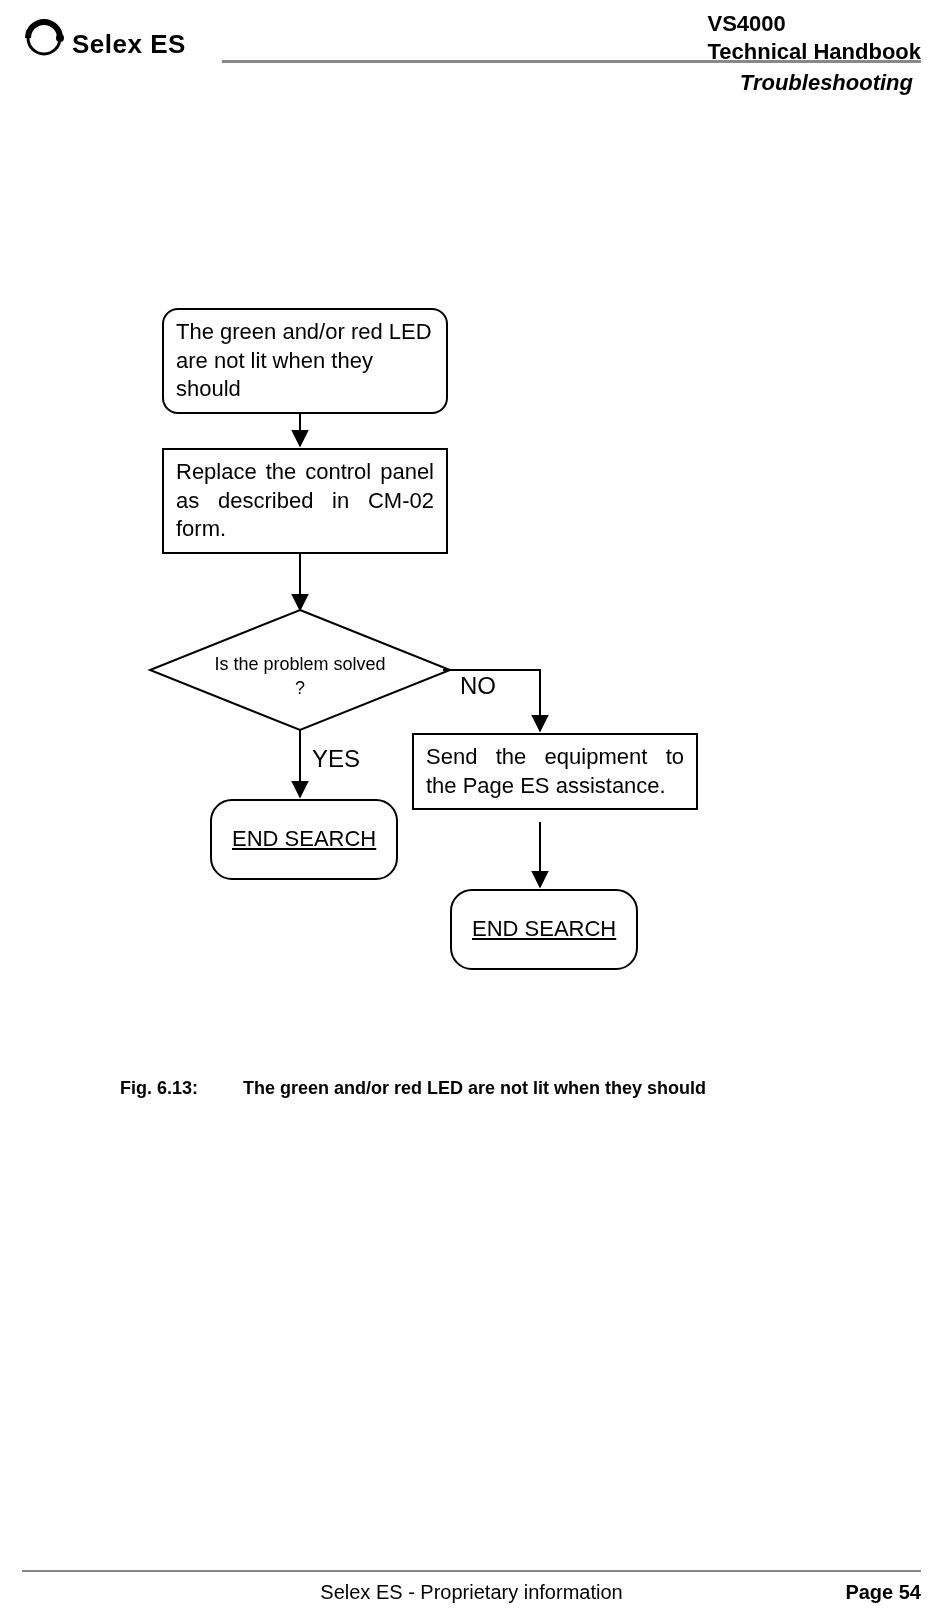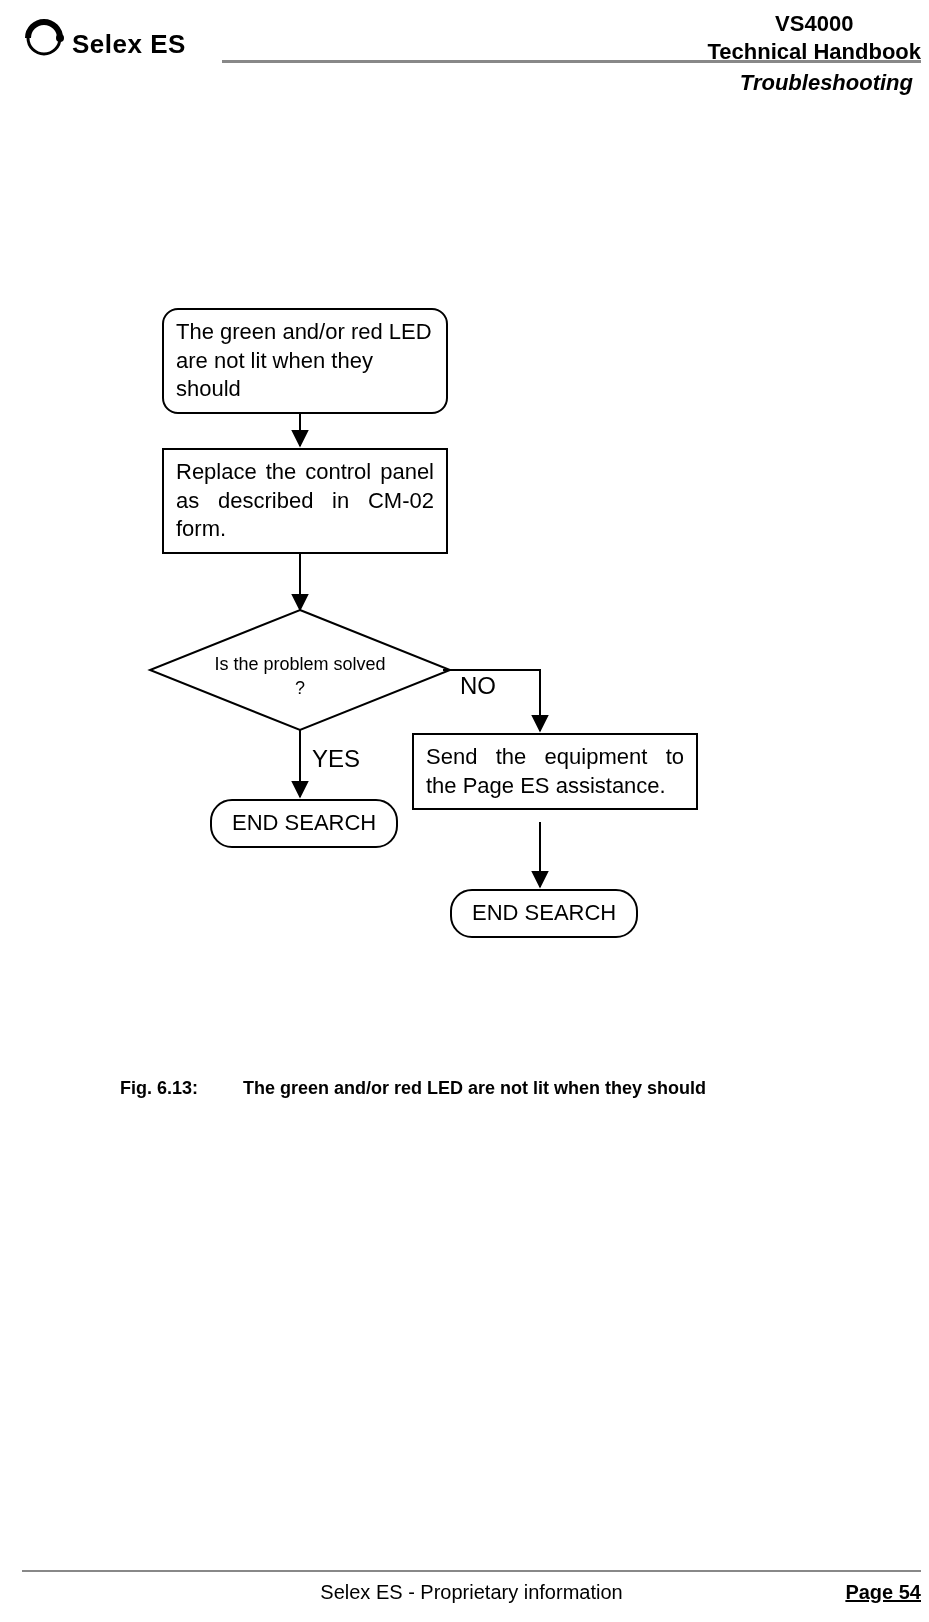--- a/index.html
+++ b/index.html
@@ -35,21 +35,21 @@
     align-items: flex-end;
   }
   .logo svg { display: block; }
   .logo-text {
     font-size: 26px;
     font-weight: 600;
     margin-left: 6px;
     letter-spacing: .5px;
   }
   .header-right {
-    text-align: center;
+    text-align: left;
     line-height: 1.25;
     margin-left: 16px;
   }
   .header-right .doc-code { font-size: 22px; font-weight: 700; }
   .header-right .doc-title { font-size: 22px; font-weight: 700; }
   .header-rule {
     position: absolute;
     left: 200px;
     right: 0;
     top: 50px;
@@ -78,21 +78,21 @@
   .box {
     position: absolute;
     background: #fff;
     border: 2px solid #000;
     font-size: 22px;
     line-height: 1.3;
     padding: 8px 12px;
     text-align: left;
   }
   .box.rounded { border-radius: 16px; }
-  .box.term { border-radius: 22px; text-align: right; padding: 8px 20px; }
+  .box.term { border-radius: 22px; text-align: right; padding: 24px 20px; text-decoration: underline; }
   .label {
     position: absolute;
     font-size: 24px;
   }
 
   
   .decision-text {
     position: absolute;
     text-align: center;
     font-size: 18px;
@@ -117,21 +117,20 @@
     border-top: 2px solid #888;
     height: 0;
   }
   .footer {
     position: absolute;
     left: 22px; right: 8px;
     bottom: 18px;
     display: flex;
     justify-content: center;
     font-size: 20px;
-    text-decoration: underline;
   }
   .footer .center { position: absolute; left: 0; right: 0; text-align: center; }
   .footer .right { font-weight: 700; margin-left: auto; }
 </style>
 </head>
 <body>
 
 <div class="page">
 
   <div class="header">

